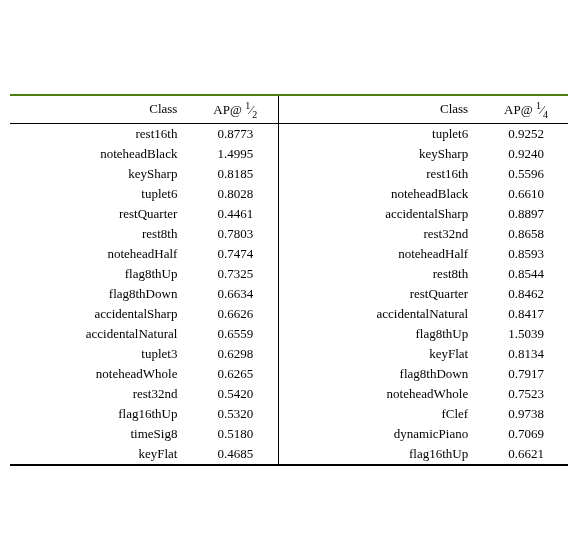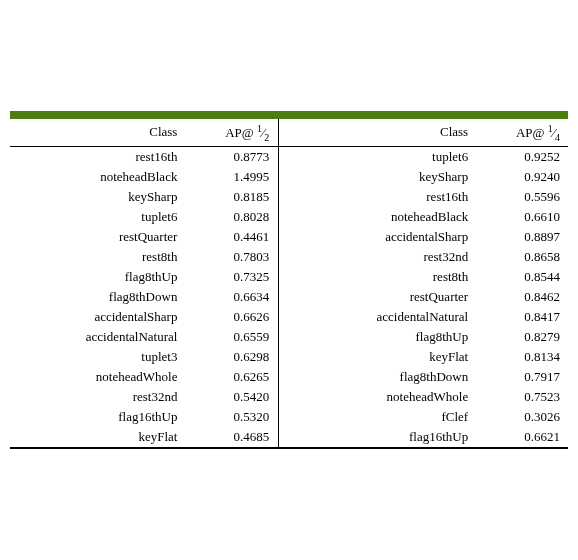--- a/index.html
+++ b/index.html
@@ -17,42 +17,42 @@
       width: 578px;
       min-height: 560px;
     }
     .table-container {
       width: 570px;
       margin: 10px;
     }
     table {
       width: 100%;
       border-collapse: collapse;
-      border-top: 8px solid #4d7c0f;
+      border-top: 2px solid #4d7c0f;
       border-bottom: 2px solid #000;
     }
     thead tr {
       border-bottom: 1px solid #000;
     }
     th {
       font-weight: normal;
       text-align: center;
       padding: 4px 8px 4px 8px;
       white-space: nowrap;
     }
     td {
       padding: 2px 8px;
       white-space: nowrap;
     }
     .col-class {
       text-align: right;
       width: 130px;
     }
     .col-ap {
-      text-align: right;
+      text-align: center;
       width: 60px;
       padding-left: 16px;
     }
     .divider-col {
       border-right: 1px solid #000;
       width: 1px;
       padding: 0;
     }
     .spacer-col {
       width: 10px;
@@ -119,20 +119,28 @@
   </tr>
         <tr>
     <td class="col-class">rest8th</td>
     <td class="col-ap">0.7803</td>
     <td class="divider-col"></td>
     <td class="spacer-col"></td>
     <td class="col-class">rest32nd</td>
     <td class="col-ap">0.8658</td>
   </tr>
         <tr>
+    <td class="col-class">noteheadHalf</td>
+    <td class="col-ap">0.7474</td>
+    <td class="divider-col"></td>
+    <td class="spacer-col"></td>
+    <td class="col-class">noteheadHalf</td>
+    <td class="col-ap">0.8593</td>
+  </tr>
+        <tr>
     <td class="col-class">flag8thUp</td>
     <td class="col-ap">0.7325</td>
     <td class="divider-col"></td>
     <td class="spacer-col"></td>
     <td class="col-class">rest8th</td>
     <td class="col-ap">0.8544</td>
   </tr>
         <tr>
     <td class="col-class">flag8thDown</td>
     <td class="col-ap">0.6634</td>
@@ -148,21 +156,21 @@
     <td class="spacer-col"></td>
     <td class="col-class">accidentalNatural</td>
     <td class="col-ap">0.8417</td>
   </tr>
         <tr>
     <td class="col-class">accidentalNatural</td>
     <td class="col-ap">0.6559</td>
     <td class="divider-col"></td>
     <td class="spacer-col"></td>
     <td class="col-class">flag8thUp</td>
-    <td class="col-ap">0.8279</td>
+    <td class="col-ap">1.5039</td>
   </tr>
         <tr>
     <td class="col-class">tuplet3</td>
     <td class="col-ap">0.6298</td>
     <td class="divider-col"></td>
     <td class="spacer-col"></td>
     <td class="col-class">keyFlat</td>
     <td class="col-ap">0.8134</td>
   </tr>
         <tr>
@@ -180,21 +188,29 @@
     <td class="spacer-col"></td>
     <td class="col-class">noteheadWhole</td>
     <td class="col-ap">0.7523</td>
   </tr>
         <tr>
     <td class="col-class">flag16thUp</td>
     <td class="col-ap">0.5320</td>
     <td class="divider-col"></td>
     <td class="spacer-col"></td>
     <td class="col-class">fClef</td>
-    <td class="col-ap">0.3026</td>
+    <td class="col-ap">0.9738</td>
+  </tr>
+        <tr>
+    <td class="col-class">timeSig8</td>
+    <td class="col-ap">0.5180</td>
+    <td class="divider-col"></td>
+    <td class="spacer-col"></td>
+    <td class="col-class">dynamicPiano</td>
+    <td class="col-ap">0.7069</td>
   </tr>
         <tr>
     <td class="col-class">keyFlat</td>
     <td class="col-ap">0.4685</td>
     <td class="divider-col"></td>
     <td class="spacer-col"></td>
     <td class="col-class">flag16thUp</td>
     <td class="col-ap">0.6621</td>
   </tr>
       </tbody>

